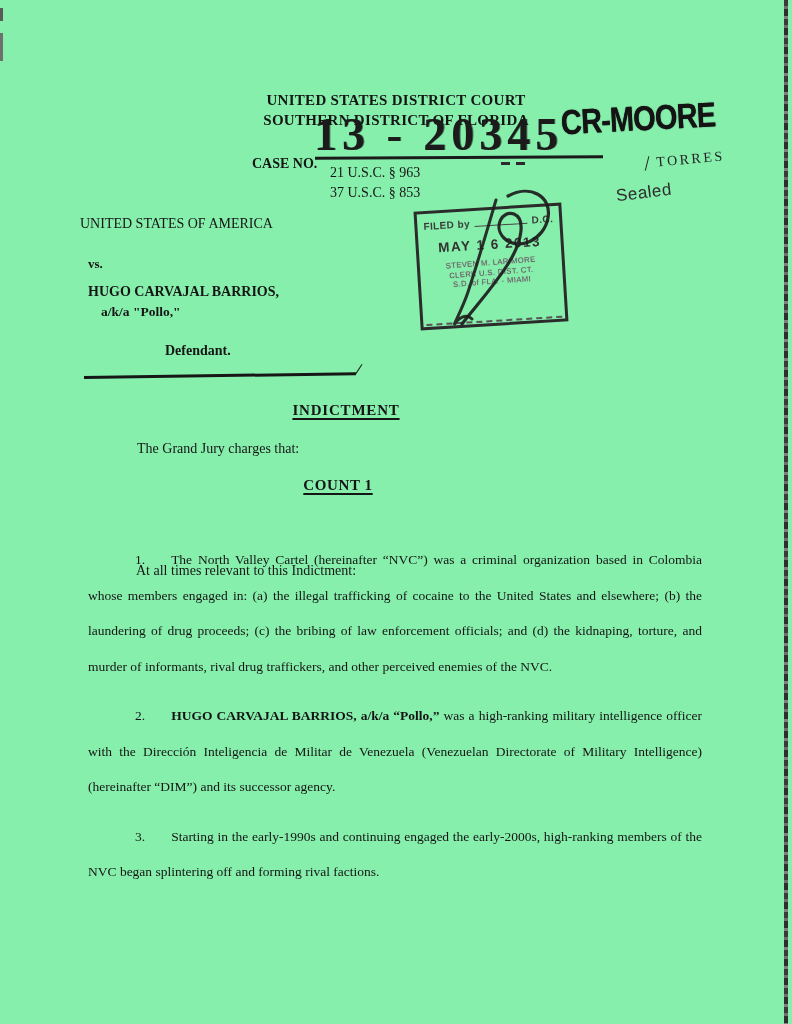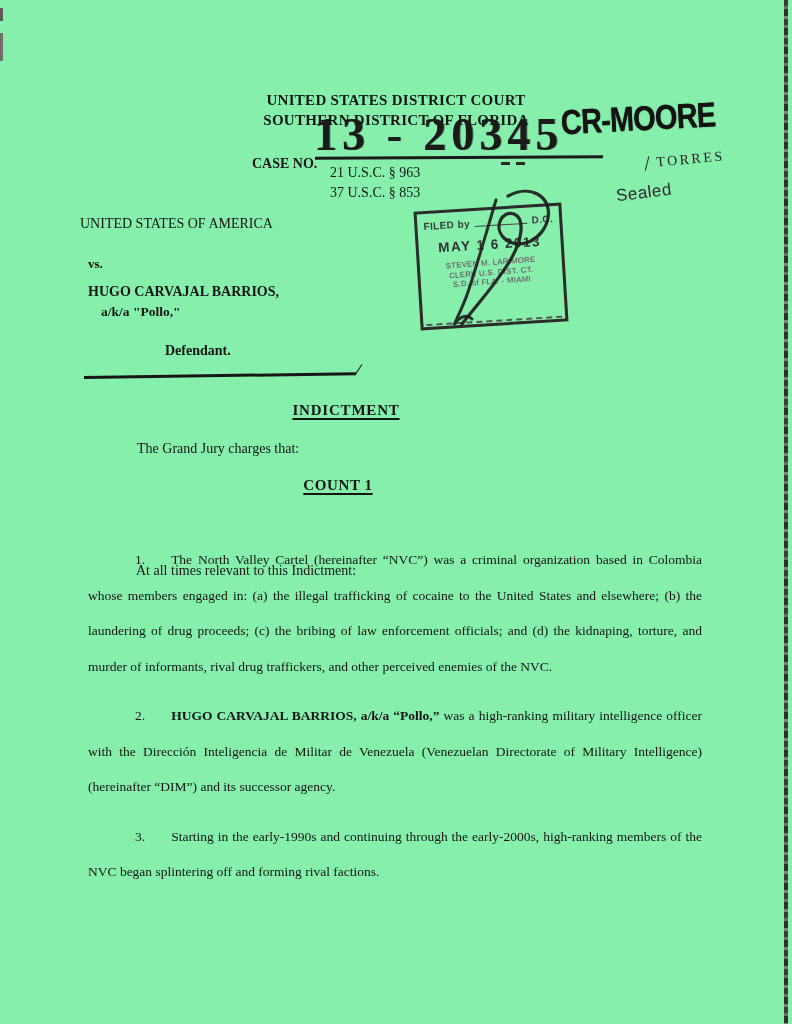--- a/index.html
+++ b/index.html
@@ -136,16 +136,16 @@
   <div class="caption-slash">/</div>
 
   <div class="doc-title">INDICTMENT</div>
   <div class="charge-intro">The Grand Jury charges that:</div>
   <div class="count-heading">COUNT 1</div>
   <div class="count-intro">At all times relevant to this Indictment:</div>
 
   <div class="paragraphs">
     <p><span class="pnum">1.</span><span>The North Valley Cartel (hereinafter “NVC”) was a criminal organization based in Colombia whose members engaged in: (a) the illegal trafficking of cocaine to the United States and elsewhere; (b) the laundering of drug proceeds; (c) the bribing of law enforcement officials; and (d) the kidnaping, torture, and murder of informants, rival drug traffickers, and other perceived enemies of the NVC.</span></p>
     <p><span class="pnum">2.</span><span class="plead">HUGO CARVAJAL BARRIOS, a/k/a “Pollo,”</span><span> was a high-ranking military intelligence officer with the Dirección Inteligencia de Militar de Venezuela (Venezuelan Directorate of Military Intelligence) (hereinafter “DIM”) and its successor agency.</span></p>
-    <p><span class="pnum">3.</span><span>Starting in the early-1990s and continuing through the early-2000s, high-ranking members of the NVC began splintering off and forming rival factions.</span></p>
+    <p><span class="pnum">3.</span><span>Starting in the early-1990s and continuing engaged the early-2000s, high-ranking members of the NVC began splintering off and forming rival factions.</span></p>
   </div>
 
 </div>
 
 </body></html>

